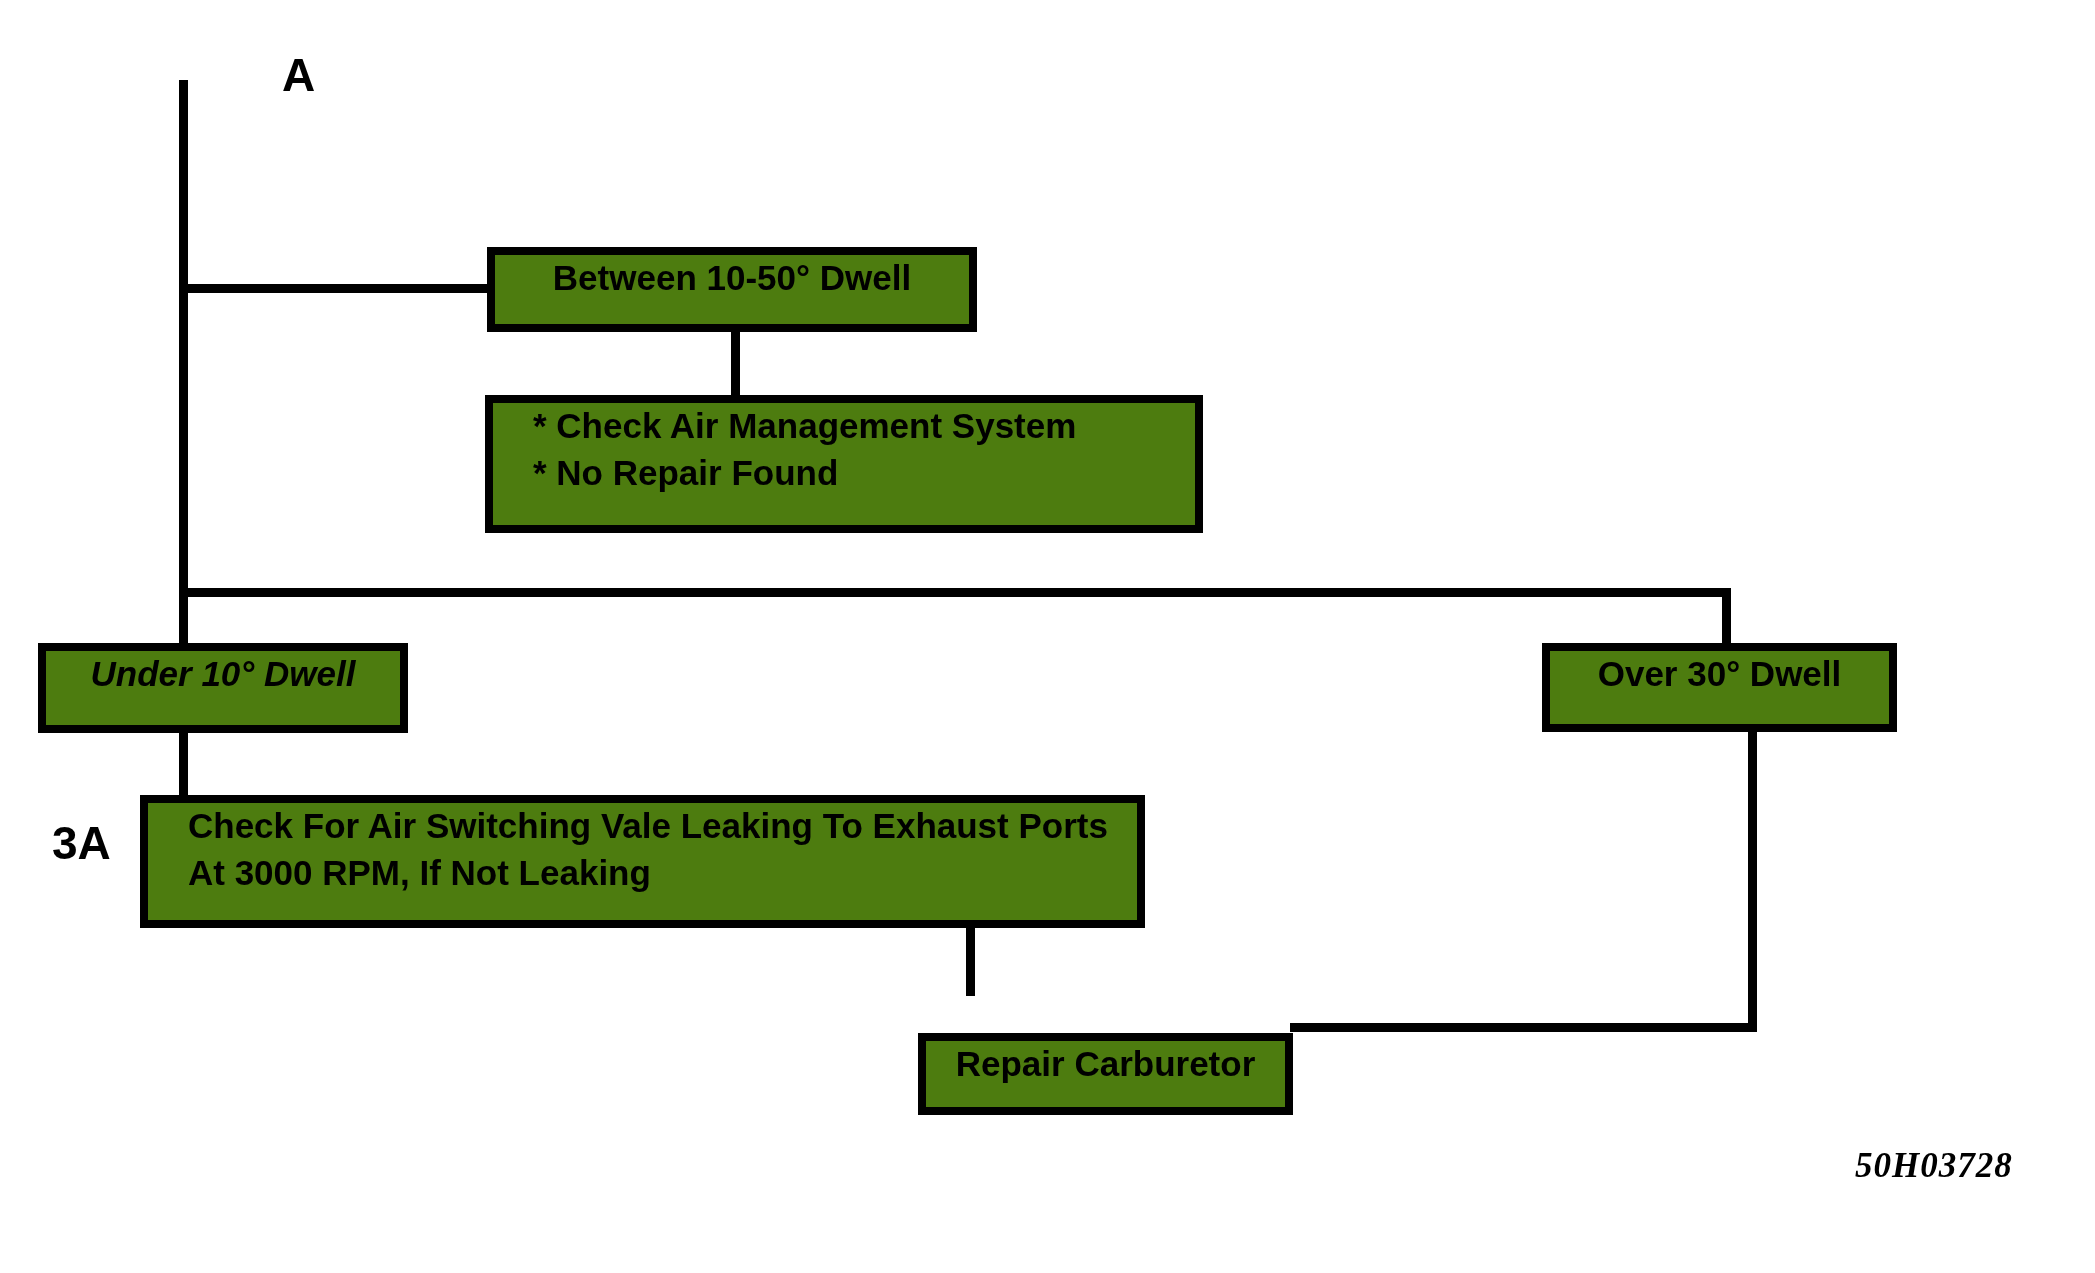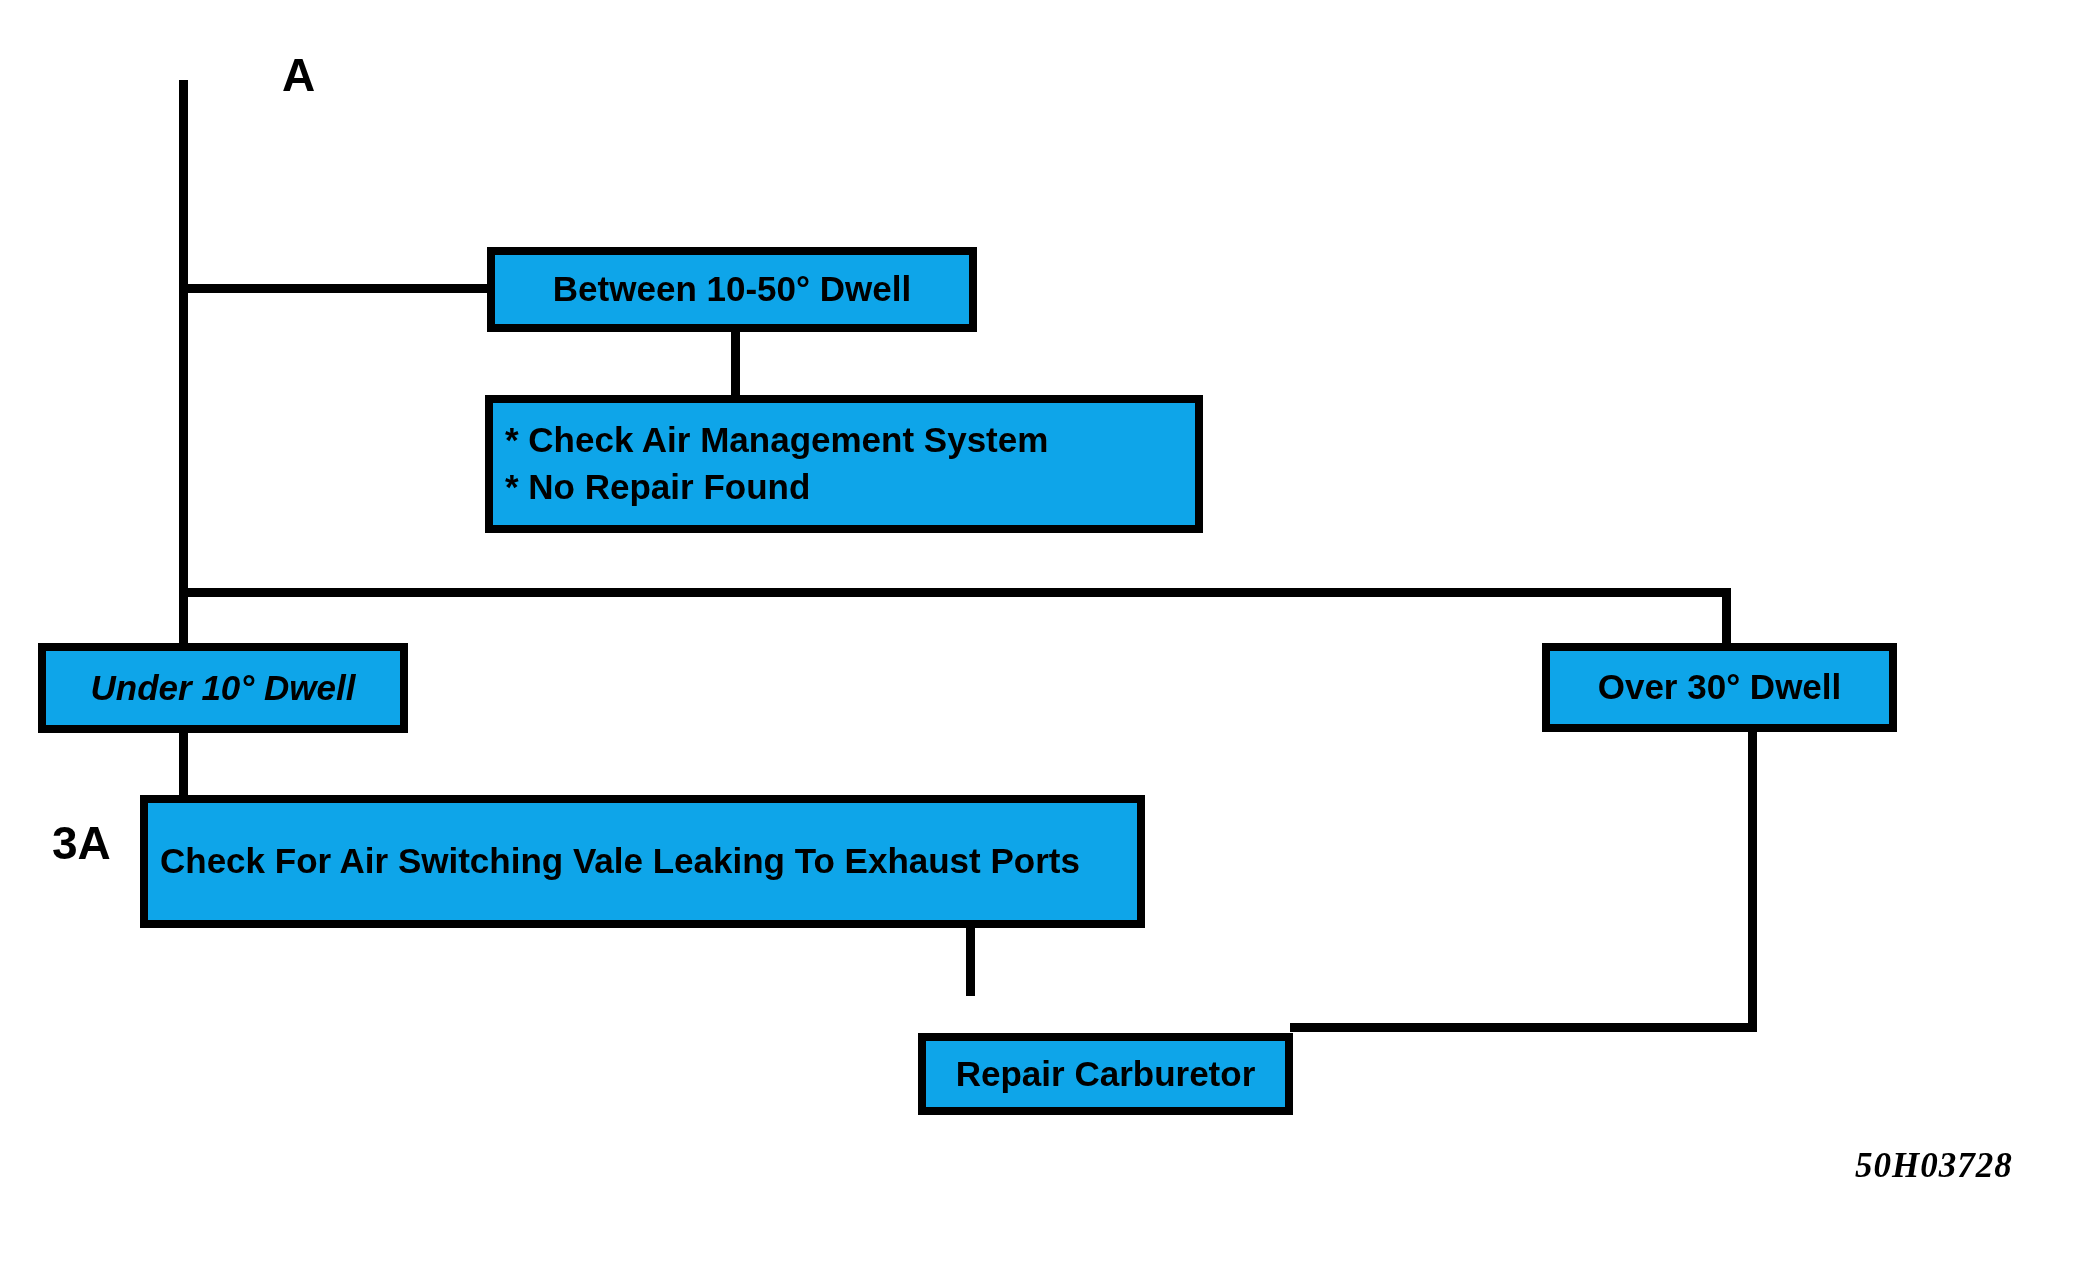--- a/index.html
+++ b/index.html
@@ -9,29 +9,28 @@
     width: 2095px;
     height: 1273px;
     background: #ffffff;
     overflow: hidden;
     font-family: "Liberation Sans", sans-serif;
     color: #000000;
   }
   .line { position: absolute; background: #000000; z-index: 1; }
   .node {
     position: absolute;
-    background: #0ea5e9;
+    background: #4d7c0f;
     border: 8px solid #000000;
     display: flex;
     flex-direction: column;
-    justify-content: center;
     z-index: 2;
   }
   .node.center { align-items: center; }
-  .node.leftpad { align-items: flex-start; padding-left: 12px; padding-right: 10px; }
+  .node.leftpad { align-items: flex-start; padding-left: 40px; padding-right: 10px; }
   .txt {
     font-weight: 700;
     font-size: 35px;
     line-height: 1.34;
     color: #000000;
     white-space: nowrap;
   }
   .label {
     position: absolute;
     font-weight: 700;
@@ -94,20 +93,21 @@
   <div class="node center box-under">
     <div class="txt">Under 10° Dwell</div>
   </div>
 
   <div class="node center box-over">
     <div class="txt">Over 30° Dwell</div>
   </div>
 
   <div class="node leftpad box-3a">
     <div class="txt">Check For Air Switching Vale Leaking To Exhaust Ports</div>
+    <div class="txt">At 3000 RPM, If Not Leaking</div>
   </div>
 
   <div class="node center box-repair">
     <div class="txt">Repair Carburetor</div>
   </div>
 
   <div class="label label-a">A</div>
   <div class="label label-3a">3A</div>
   <div class="label fig-code">50H03728</div>
 

